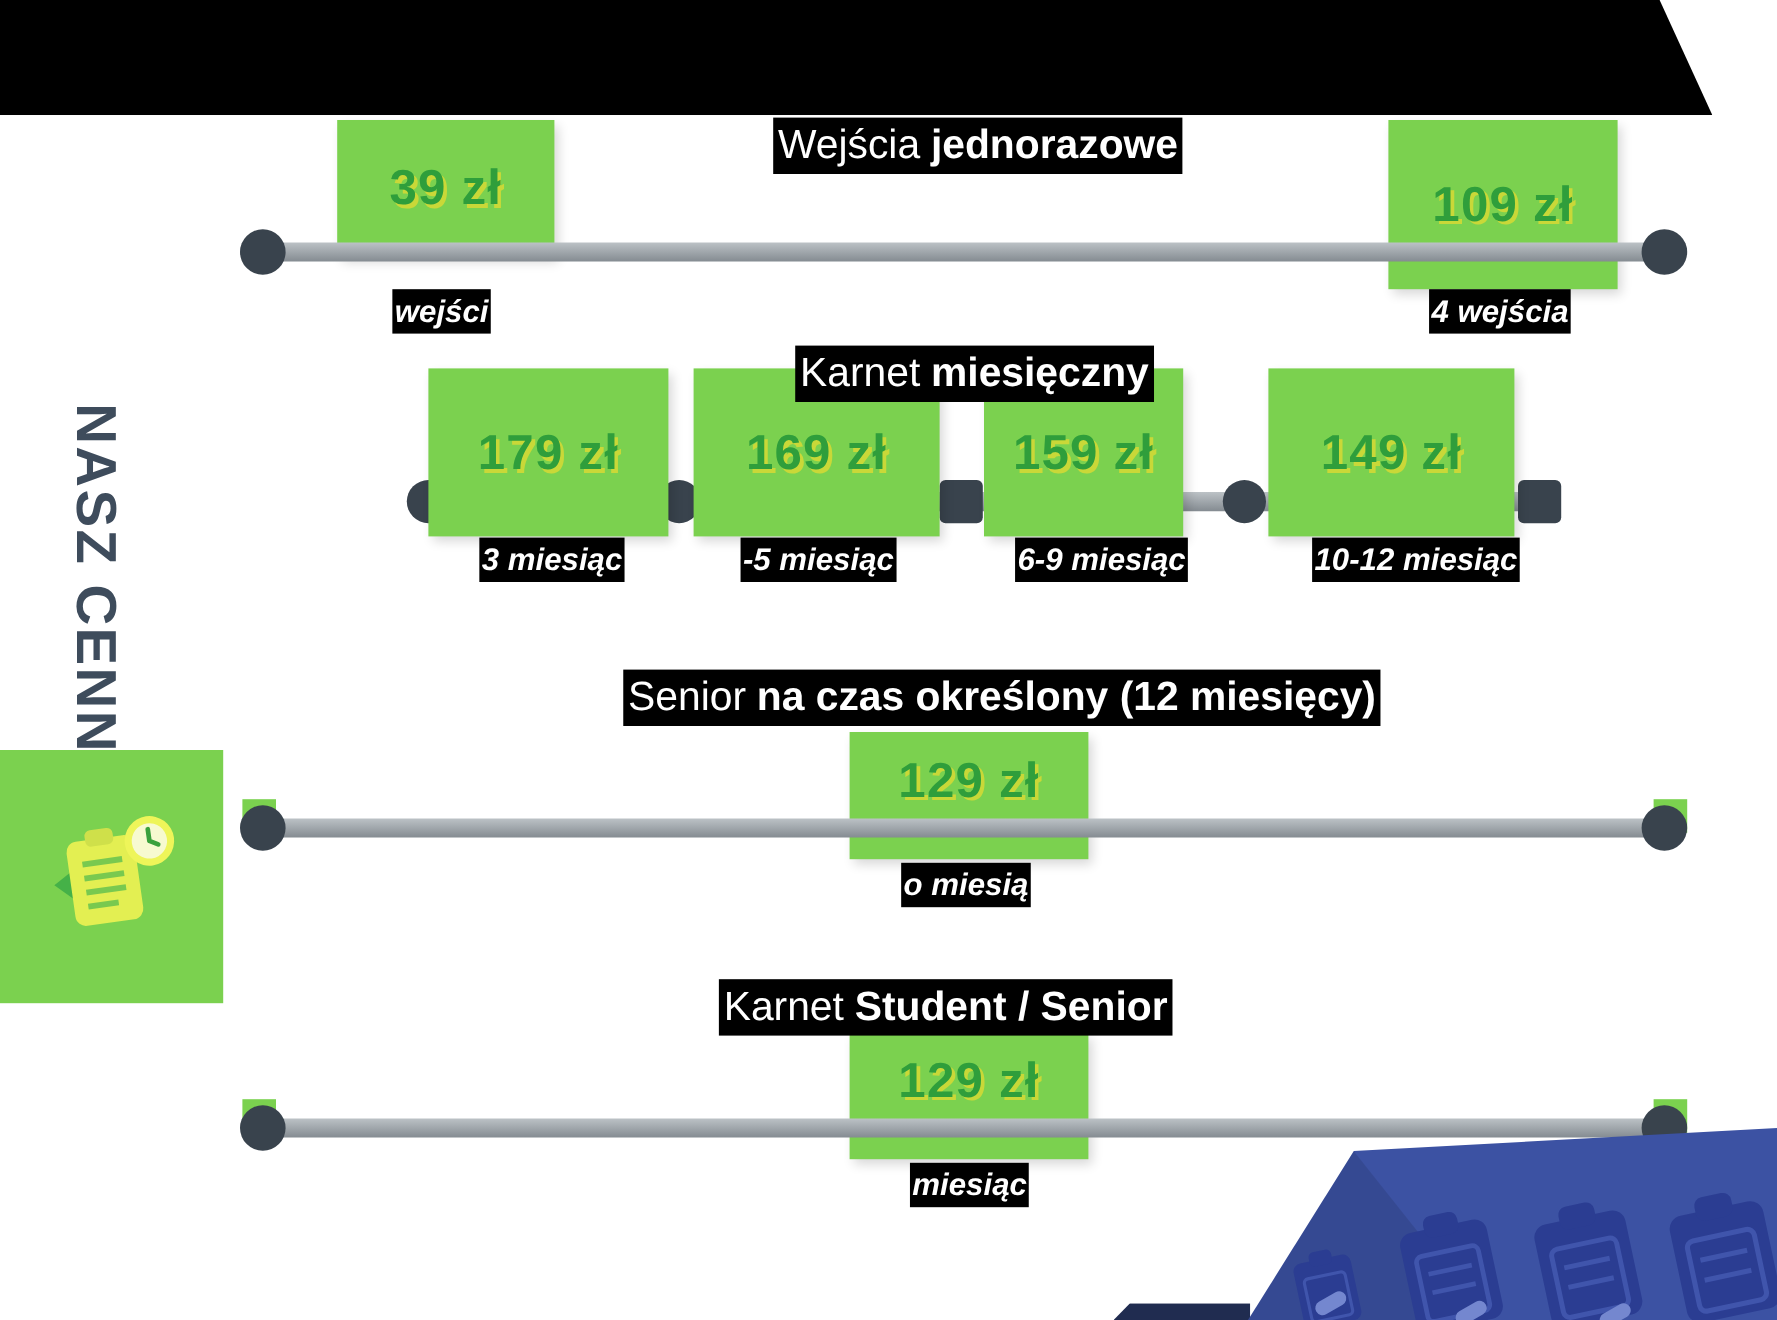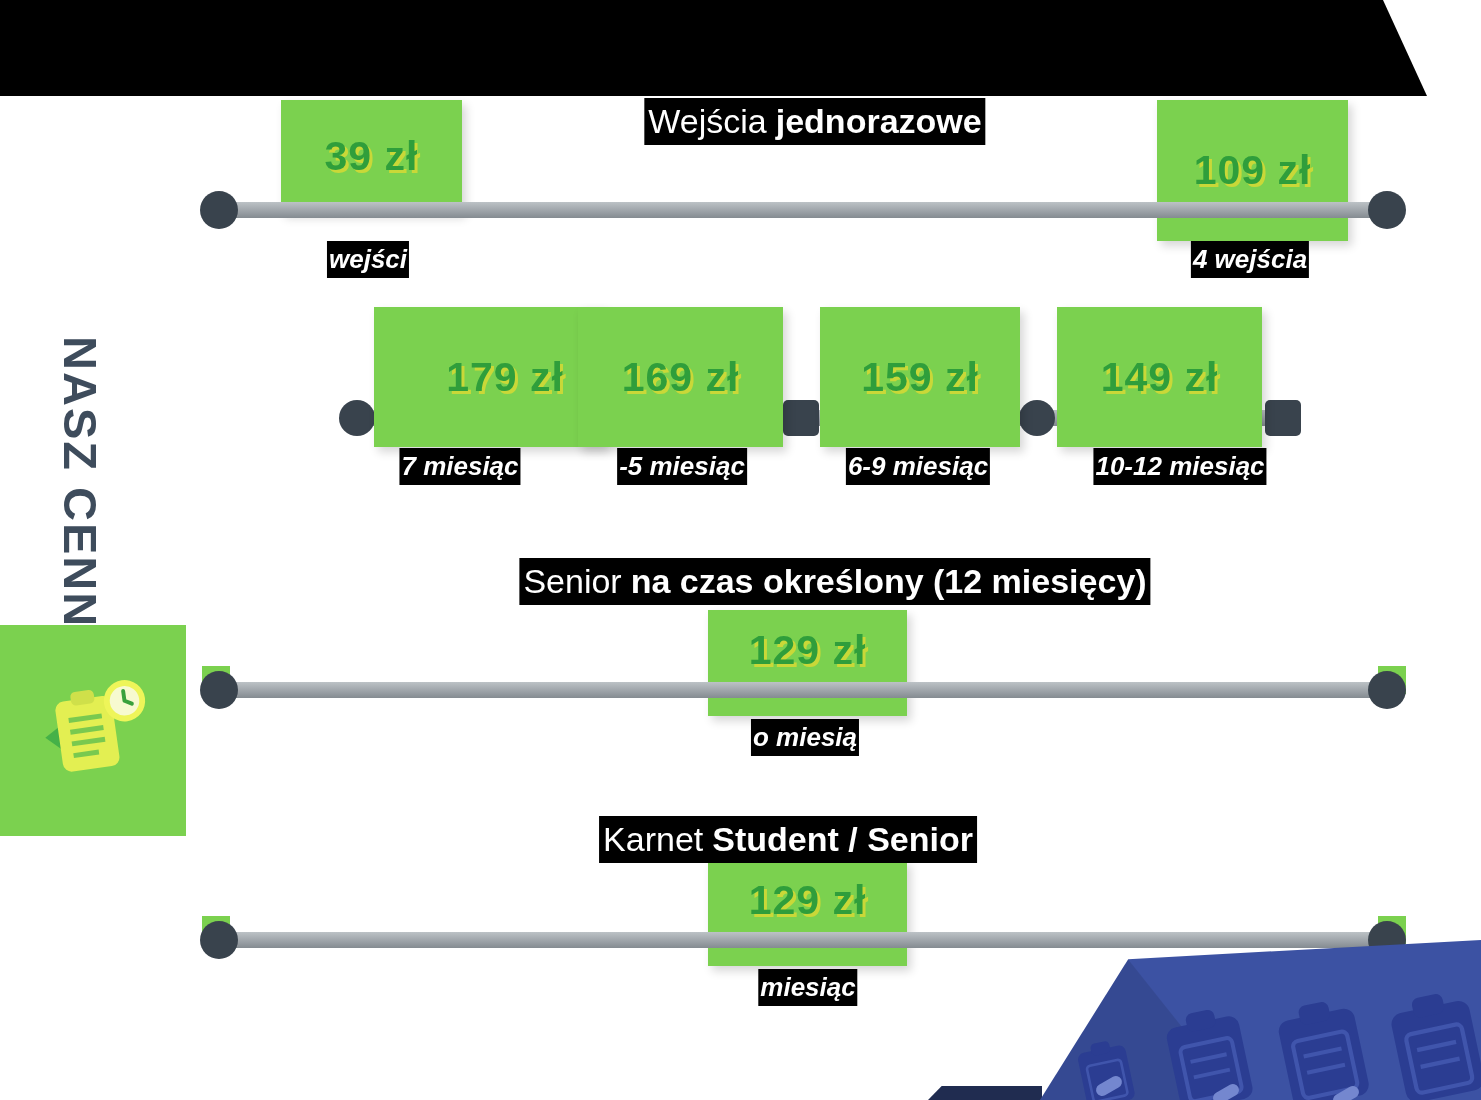--- a/index.html
+++ b/index.html
@@ -87,42 +87,45 @@
     <div class="price">109 zł</div>
   </div>
 
   <div class="bar" style="left:219px;top:202px;width:1168px;"></div>
   <div class="dot" style="left:200px;top:191px;"></div>
   <div class="dot" style="left:1368px;top:191px;"></div>
 
   <div class="dlabel" style="left:368px;top:241px;">wejści</div>
   <div class="dlabel" style="left:1250px;top:241px;">4 wejścia</div>
 
+  <div class="sec-title" style="left:812px;top:288px;">
+    <span>Karnet</span><span class="bold">miesięczny</span>
+  </div>
 
   <div class="bar behind" style="left:352px;top:410px;width:931px;"></div>
   <div class="dot mid" style="left:339px;top:400px;"></div>
   <div class="dot mid" style="left:548px;top:400px;"></div>
   <div class="dot mid sq" style="left:783px;top:400px;"></div>
   <div class="dot mid" style="left:1019px;top:400px;"></div>
   <div class="dot mid sq" style="left:1265px;top:400px;"></div>
 
-  <div class="gbox" style="left:374px;top:307px;width:200px;height:140px;padding-left:31px;">
+  <div class="gbox" style="left:357px;top:307px;width:200px;height:140px;">
     <div class="price">179 zł</div>
   </div>
   <div class="gbox" style="left:578px;top:307px;width:205px;height:140px;">
     <div class="price">169 zł</div>
   </div>
-  <div class="gbox" style="left:820px;top:307px;width:200px;height:140px;">
+  <div class="gbox" style="left:820px;top:307px;width:166px;height:140px;">
     <div class="price">159 zł</div>
   </div>
   <div class="gbox" style="left:1057px;top:307px;width:205px;height:140px;">
     <div class="price">149 zł</div>
   </div>
 
-  <div class="dlabel" style="left:460px;top:448px;">7 miesiąc</div>
+  <div class="dlabel" style="left:460px;top:448px;">3 miesiąc</div>
   <div class="dlabel" style="left:682px;top:448px;">-5 miesiąc</div>
   <div class="dlabel" style="left:918px;top:448px;">6-9 miesiąc</div>
   <div class="dlabel" style="left:1157px;top:448px;margin-left:23px;">10-12 miesiąc</div>
 
   <div class="sec-title" style="left:835px;top:558px;">
     <span>Senior</span><span class="bold">na czas określony (12 miesięcy)</span>
   </div>
 
   <div class="gbox small" style="left:708px;top:610px;width:199px;height:106px;">
     <div class="price">129 zł</div>

